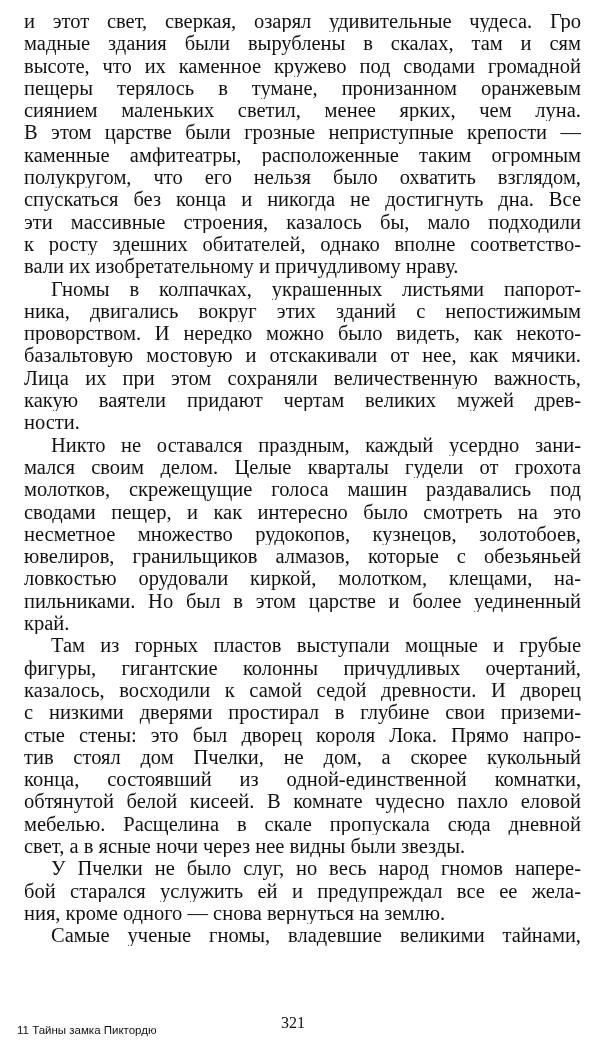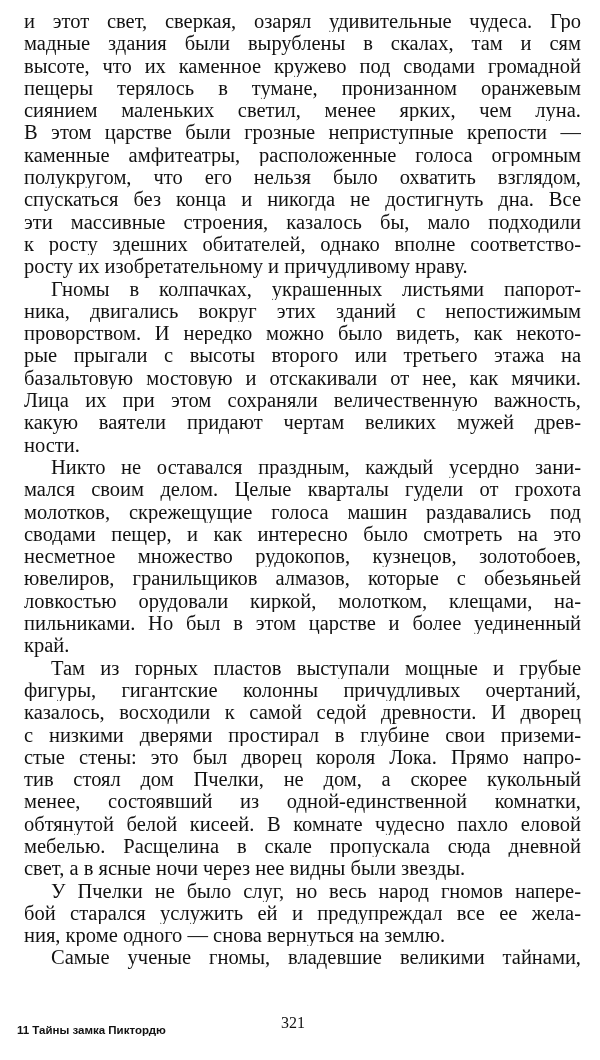--- a/index.html
+++ b/index.html
@@ -22,21 +22,21 @@
     text-align-last: justify;
     overflow: hidden;
   }
   .line.last { text-align-last: left; }
   .line.indent { padding-left: 27px; }
   .footer-title {
     position: absolute;
     left: 17px;
     top: 1024px;
     font-family: "Liberation Sans", "DejaVu Sans", sans-serif;
-    font-weight: bold;
+    font-weight: normal;
     font-size: 11.5px;
     color: #111111;
   }
   .page-number {
     position: absolute;
     left: 281px;
     top: 1014px;
     font-family: "Liberation Serif", "DejaVu Serif", serif;
     font-size: 16px;
     color: #111111;
@@ -45,50 +45,49 @@
 </head>
 <body>
 
 <div class="page-text" id="page-text">
     <span class="line">и этот свет, сверкая, озарял удивительные чудеса. Гро</span>
     <span class="line">мадные здания были вырублены в скалах, там и сям</span>
     <span class="line">высоте, что их каменное кружево под сводами громадной</span>
     <span class="line">пещеры терялось в тумане, пронизанном оранжевым</span>
     <span class="line">сиянием маленьких светил, менее ярких, чем луна.</span>
     <span class="line">В этом царстве были грозные неприступные крепости —</span>
-    <span class="line">каменные амфитеатры, расположенные голоса огромным</span>
+    <span class="line">каменные амфитеатры, расположенные таким огромным</span>
     <span class="line">полукругом, что его нельзя было охватить взглядом,</span>
     <span class="line">спускаться без конца и никогда не достигнуть дна. Все</span>
     <span class="line">эти массивные строения, казалось бы, мало подходили</span>
     <span class="line">к росту здешних обитателей, однако вполне соответство-</span>
-    <span class="line last">росту их изобретательному и причудливому нраву.</span>
+    <span class="line last">вали их изобретательному и причудливому нраву.</span>
     <span class="line indent">Гномы в колпачках, украшенных листьями папорот-</span>
     <span class="line">ника, двигались вокруг этих зданий с непостижимым</span>
     <span class="line">проворством. И нередко можно было видеть, как некото-</span>
-    <span class="line">рые прыгали с высоты второго или третьего этажа на</span>
     <span class="line">базальтовую мостовую и отскакивали от нее, как мячики.</span>
     <span class="line">Лица их при этом сохраняли величественную важность,</span>
     <span class="line">какую ваятели придают чертам великих мужей древ-</span>
     <span class="line last">ности.</span>
     <span class="line indent">Никто не оставался праздным, каждый усердно зани-</span>
     <span class="line">мался своим делом. Целые кварталы гудели от грохота</span>
     <span class="line">молотков, скрежещущие голоса машин раздавались под</span>
     <span class="line">сводами пещер, и как интересно было смотреть на это</span>
     <span class="line">несметное множество рудокопов, кузнецов, золотобоев,</span>
     <span class="line">ювелиров, гранильщиков алмазов, которые с обезьяньей</span>
     <span class="line">ловкостью орудовали киркой, молотком, клещами, на-</span>
     <span class="line">пильниками. Но был в этом царстве и более уединенный</span>
     <span class="line last">край.</span>
     <span class="line indent">Там из горных пластов выступали мощные и грубые</span>
     <span class="line">фигуры, гигантские колонны причудливых очертаний,</span>
     <span class="line">казалось, восходили к самой седой древности. И дворец</span>
     <span class="line">с низкими дверями простирал в глубине свои приземи-</span>
     <span class="line">стые стены: это был дворец короля Лока. Прямо напро-</span>
     <span class="line">тив стоял дом Пчелки, не дом, а скорее кукольный</span>
-    <span class="line">менее, состоявший из одной-единственной комнатки,</span>
+    <span class="line">конца, состоявший из одной-единственной комнатки,</span>
     <span class="line">обтянутой белой кисеей. В комнате чудесно пахло еловой</span>
     <span class="line">мебелью. Расщелина в скале пропускала сюда дневной</span>
     <span class="line last">свет, а в ясные ночи через нее видны были звезды.</span>
     <span class="line indent">У Пчелки не было слуг, но весь народ гномов напере-</span>
     <span class="line">бой старался услужить ей и предупреждал все ее жела-</span>
     <span class="line last">ния, кроме одного — снова вернуться на землю.</span>
     <span class="line indent">Самые ученые гномы, владевшие великими тайнами,</span>
   </div>
 
 <div class="footer-title">11 Тайны замка Пиктордю</div>

